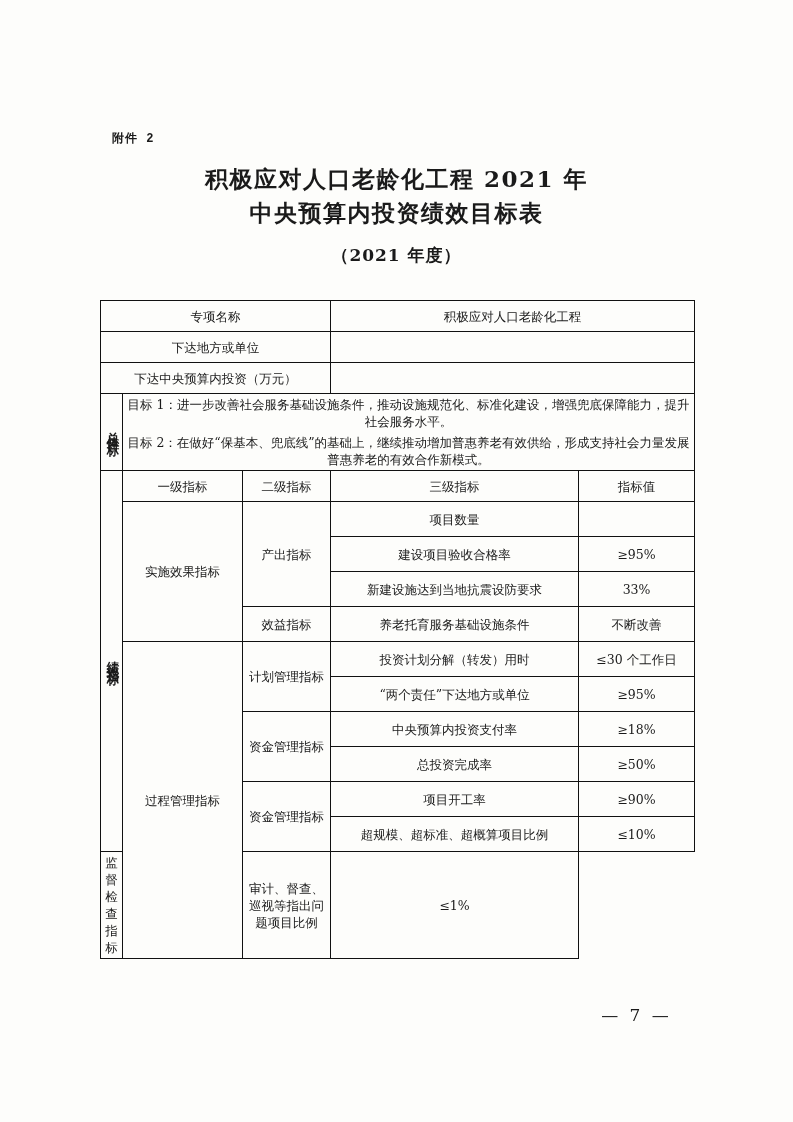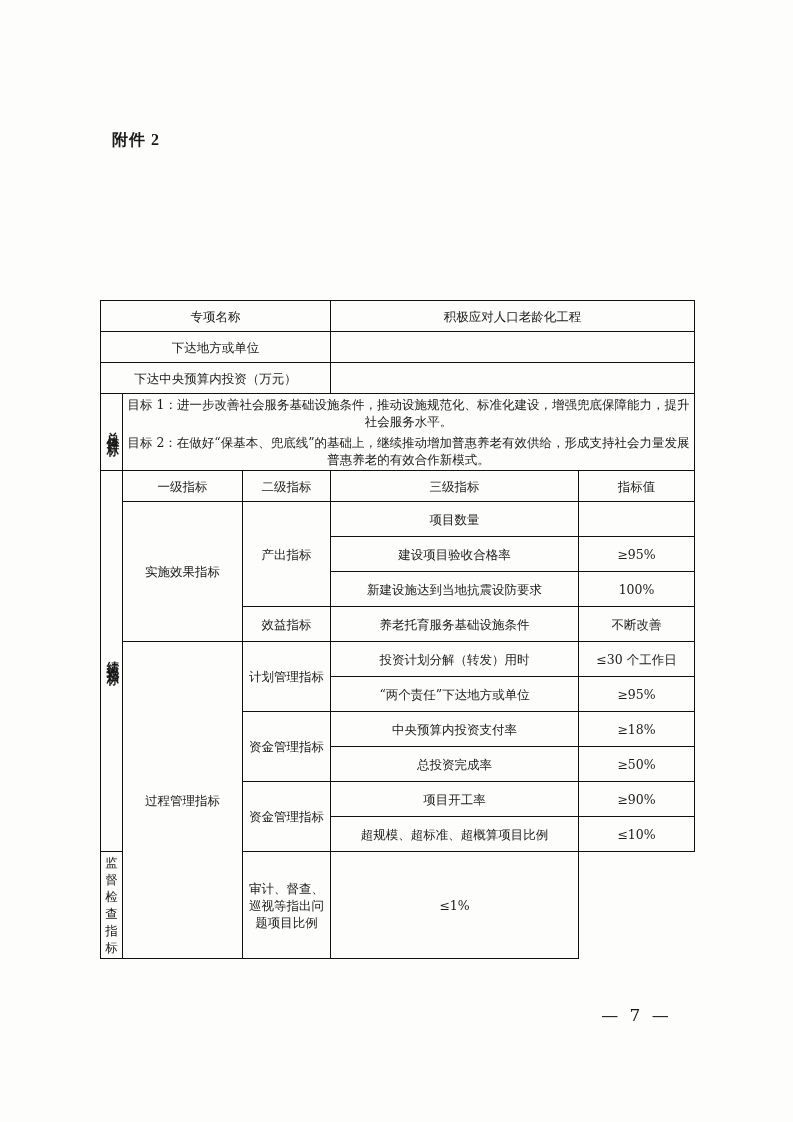--- a/index.html
+++ b/index.html
@@ -19,24 +19,24 @@
     position: absolute;
     left: 0; top: 0;
     width: 793px;
     height: 1122px;
     background: #fdfdfb;
   }
   .attach-label {
     position: absolute;
     left: 112px;
     top: 130px;
-    font-size: 16px;
+    font-size: 12px;
     font-weight: bold;
     letter-spacing: 1px;
-    font-family: Liberation Serif, serif;
+    font-family: Liberation Mono, monospace;
   }
   .title-block {
     position: absolute;
     left: 0;
     top: 162px;
     width: 793px;
     text-align: center;
   }
   .title-line {
     font-size: 23px;
@@ -109,20 +109,25 @@
   }
   .pagenum span { padding-left: 480px; }
 </style>
 </head>
 <body>
 
 <div class="page">
 
   <div class="attach-label">附件 2</div>
 
+  <div class="title-block">
+    <div class="title-line">积极应对人口老龄化工程 2021 年</div>
+    <div class="title-line">中央预算内投资绩效目标表</div>
+    <div class="subtitle-line">（2021 年度）</div>
+  </div>
 
   <table class="main">
     <colgroup>
       <col style="width:22px">
       <col style="width:120px">
       <col style="width:88px">
       <col style="width:248px">
       <col style="width:116px">
     </colgroup>
     <tbody>
@@ -165,21 +170,21 @@
         <td class="tall" rowspan="3">产出指标</td>
         <td class="tall">项目数量</td>
         <td class="tall"></td>
       </tr>
       <tr>
         <td class="tall">建设项目验收合格率</td>
         <td class="tall">≥95%</td>
       </tr>
       <tr>
         <td class="tall">新建设施达到当地抗震设防要求</td>
-        <td class="tall">100%</td>
+        <td class="tall">33%</td>
       </tr>
       <tr>
         <td class="tall">效益指标</td>
         <td class="tall">养老托育服务基础设施条件</td>
         <td class="tall">不断改善</td>
       </tr>
 
       <tr>
         <td class="tall" rowspan="7">过程管理指标</td>
         <td class="tall" rowspan="2">计划管理指标</td>

